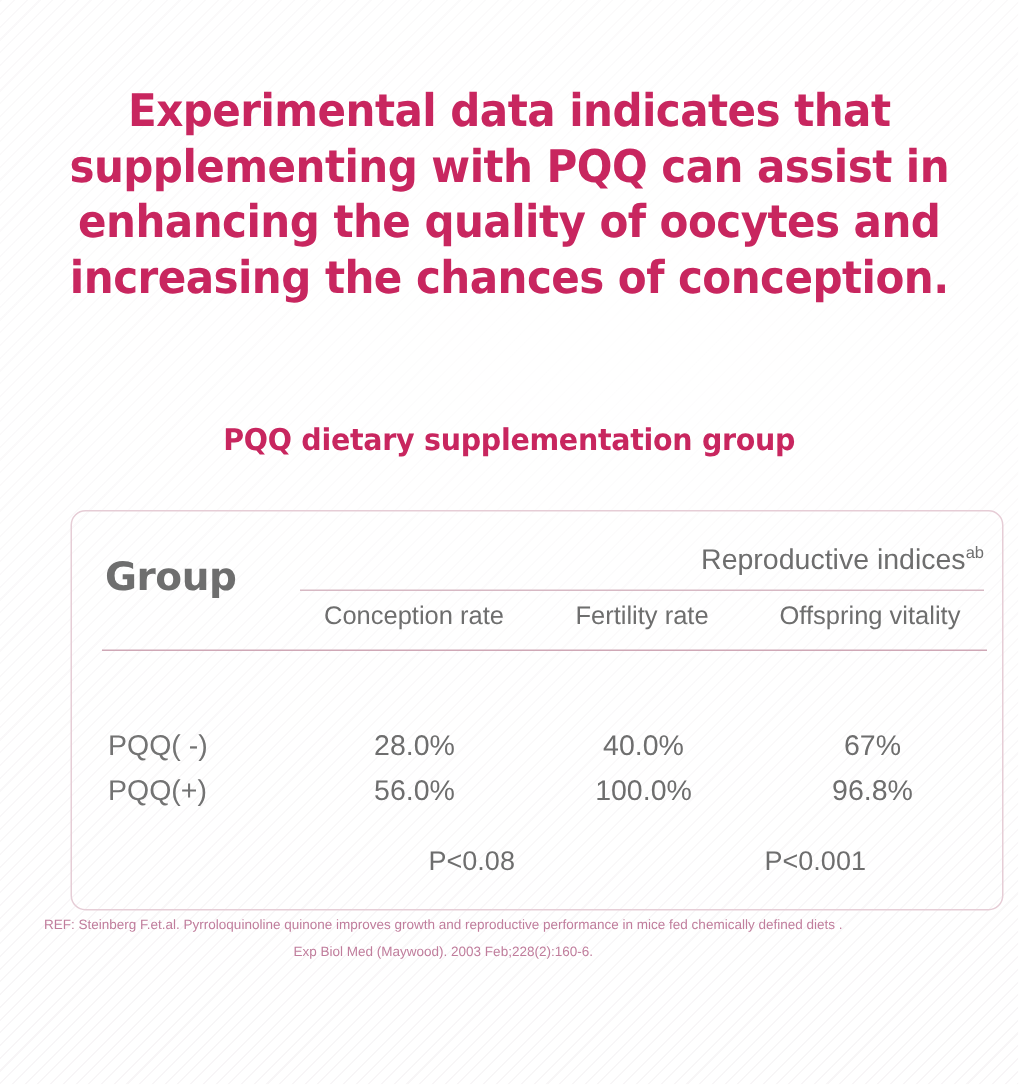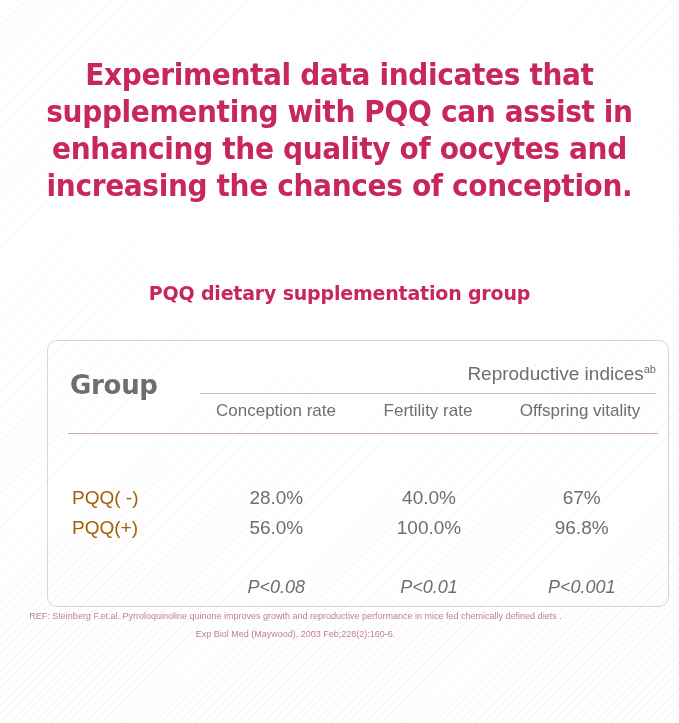--- a/index.html
+++ b/index.html
@@ -157,25 +157,25 @@
   
   .data-row {
     position: absolute;
     left: 20px;
     width: 590px;
     display: flex;
     align-items: baseline;
   }
   #row-0 { top: 114px; }
   #row-1 { top: 144px; }
-  #row-2 { top: 204px; font-style: italic; }
+  #row-2 { top: 191px; }
 
   .row-label {
     width: 132px;
-    color: #a16207;
+    color: #737373;
     font-size: 19px;
     font-family: "Liberation Sans", sans-serif;
     padding-left: 4px;
     box-sizing: border-box;
     white-space: pre;
   }
   .row-cells {
     flex: 1 1 0;
     display: flex;
   }
@@ -254,21 +254,20 @@
         <div class="cell">56.0%</div>
         <div class="cell">100.0%</div>
         <div class="cell">96.8%</div>
       </div>
     </div>
 
     <div class="data-row" id="row-2">
       <div class="row-label"></div>
       <div class="row-cells">
         <div class="cell pval">P&lt;0.08</div>
-        <div class="cell pval">P&lt;0.01</div>
         <div class="cell pval">P&lt;0.001</div>
       </div>
     </div>
 
   </div>
 
   <div id="reference">
     <span class="ref-line">REF: Steinberg F.et.al. Pyrroloquinoline quinone improves growth and reproductive performance in mice fed chemically defined diets .</span>
     <span class="ref-line">Exp Biol Med (Maywood). 2003 Feb;228(2):160-6.</span>
   </div>

